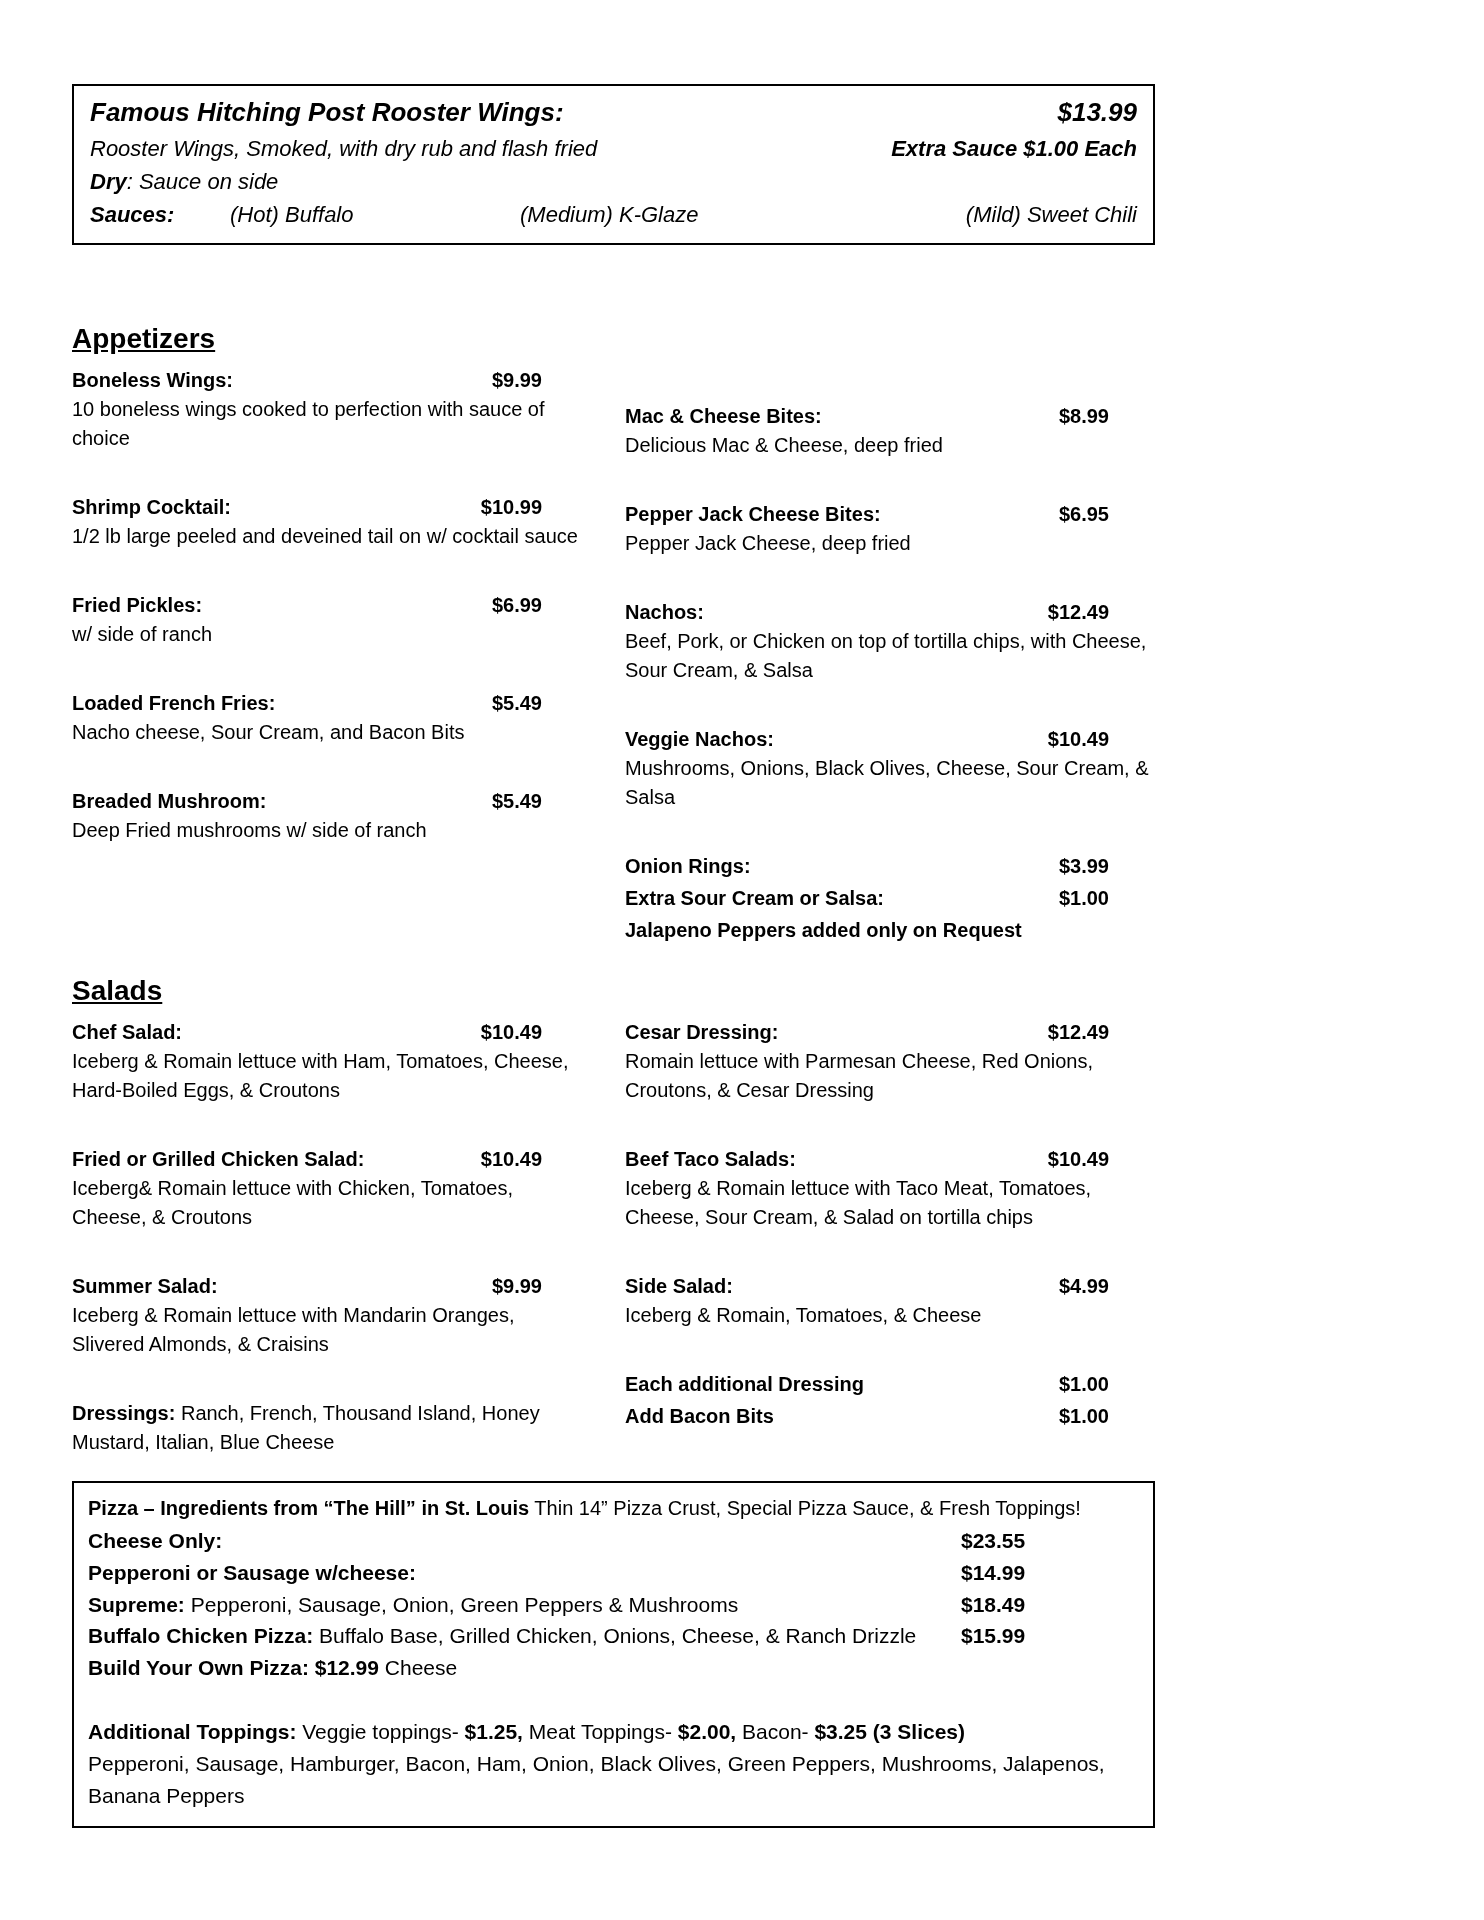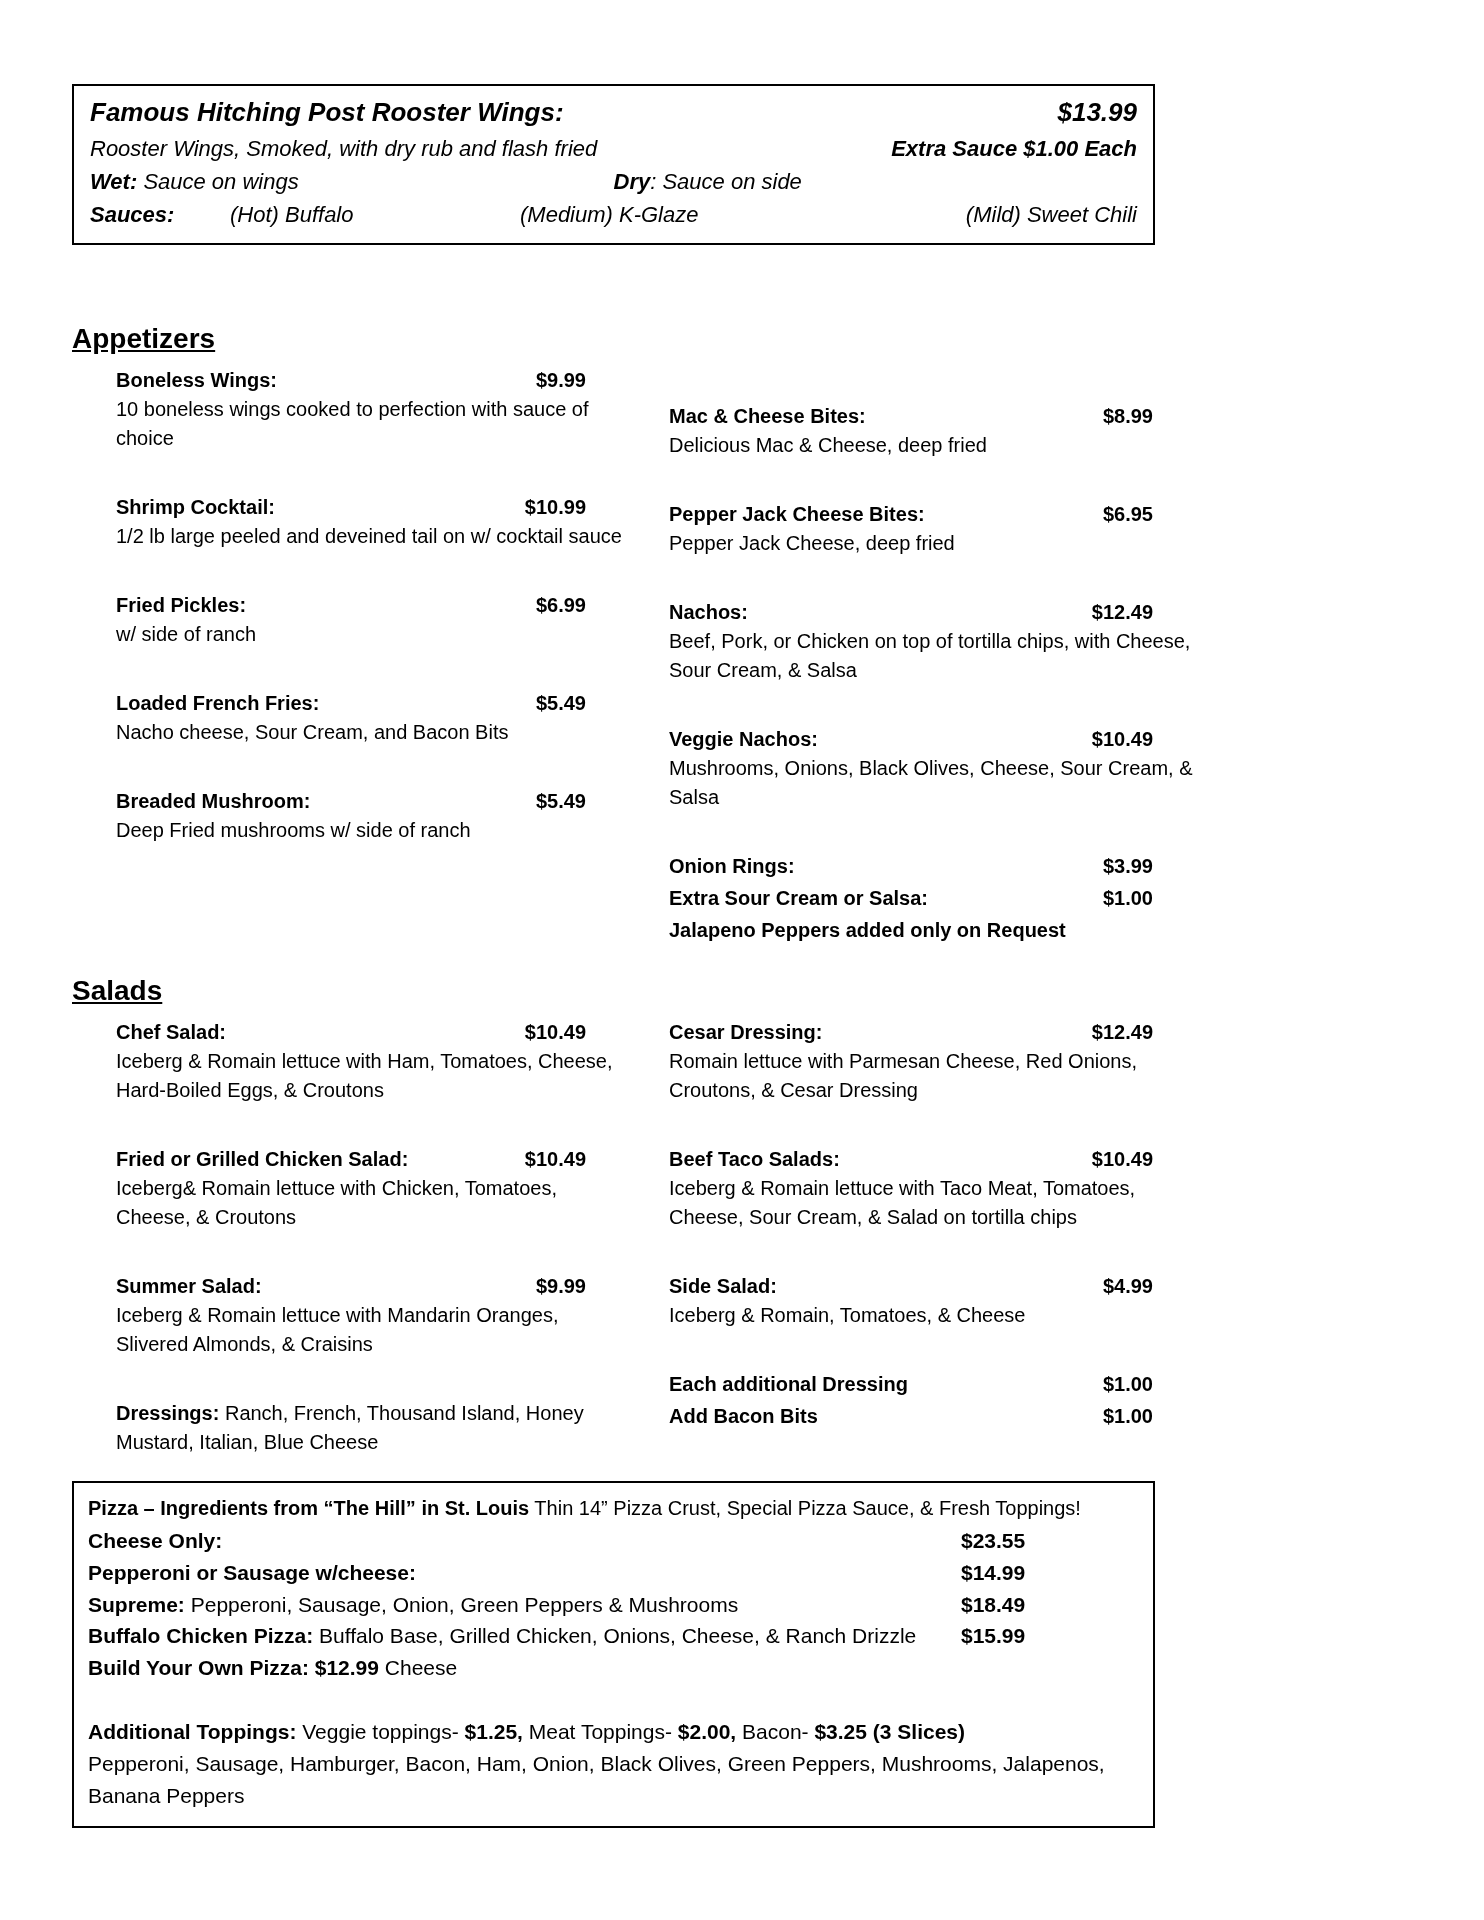--- a/index.html
+++ b/index.html
@@ -26,21 +26,21 @@
   .fb-extra { font-weight: 700; }
   .fb-grid2 { display: grid; grid-template-columns: 1fr 1fr; }
   .fb-sauces { display: grid; grid-template-columns: 140px 290px 1fr auto; }
   .fb-sauces .sauce-mild { }
 
   
   .section-heading { font-size: 28px; font-weight: 700; margin: 0 0 10px 0; line-height: 1.25; text-decoration: underline; }
   .salads-heading { margin-top: 28px; }
 
   
-  .cols { display: flex; gap: 37px; margin-left: 44px; }
+  .cols { display: flex; gap: 37px; }
   .col-l { width: 516px; flex: 0 0 516px; }
   .col-r { width: 530px; flex: 0 0 530px; }
   .offset-top { padding-top: 36px; }
 
   .item { margin-bottom: 40px; font-size: 20px; line-height: 1.45; }
   .item.tight { margin-bottom: 3px; }
   .item.last { margin-bottom: 0; }
   .item-head { display: flex; }
   .item-name { font-weight: 700; flex: 1 1 auto; }
   .item-price { font-weight: 700; padding-right: 46px; white-space: nowrap; }
@@ -70,21 +70,20 @@
   <section class="featured-box">
     <div class="fb-row fb-title-row">
         <span>Famous Hitching Post Rooster Wings:</span>
         <span>$13.99</span>
       </div>
     <div class="fb-row">
         <span>Rooster Wings, Smoked, with dry rub and flash fried</span>
         <span class="fb-extra">Extra Sauce $1.00 Each</span>
       </div>
     <div class="fb-row fb-grid2">
-        <div><span class="b">Wet:</span><span> Sauce on wings</span></div>
         <div><span class="b">Dry</span><span>: Sauce on side</span></div>
       </div>
     <div class="fb-row fb-sauces">
         <span class="b">Sauces:</span>
         <span>(Hot) Buffalo</span>
         <span>(Medium) K-Glaze</span>
         <span class="sauce-mild">(Mild) Sweet Chili</span>
       </div>
   </section>
 

